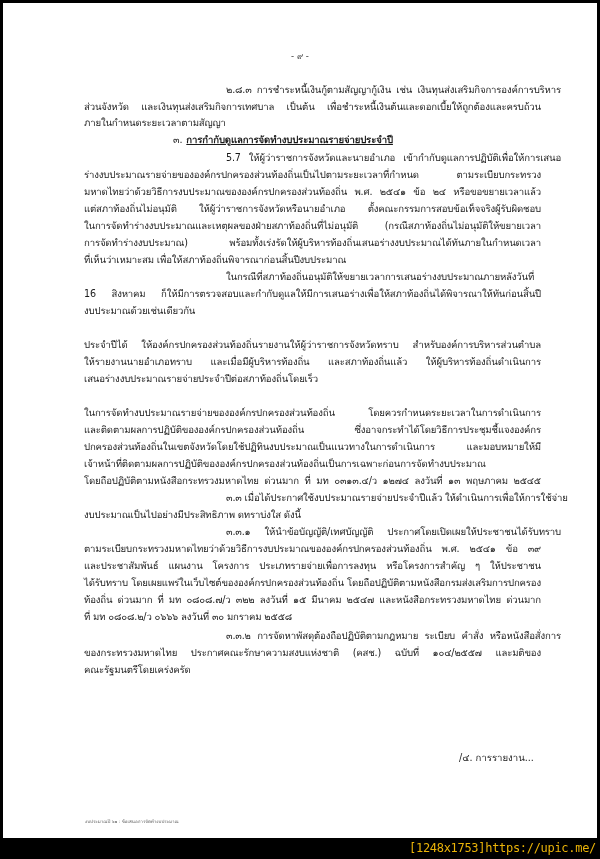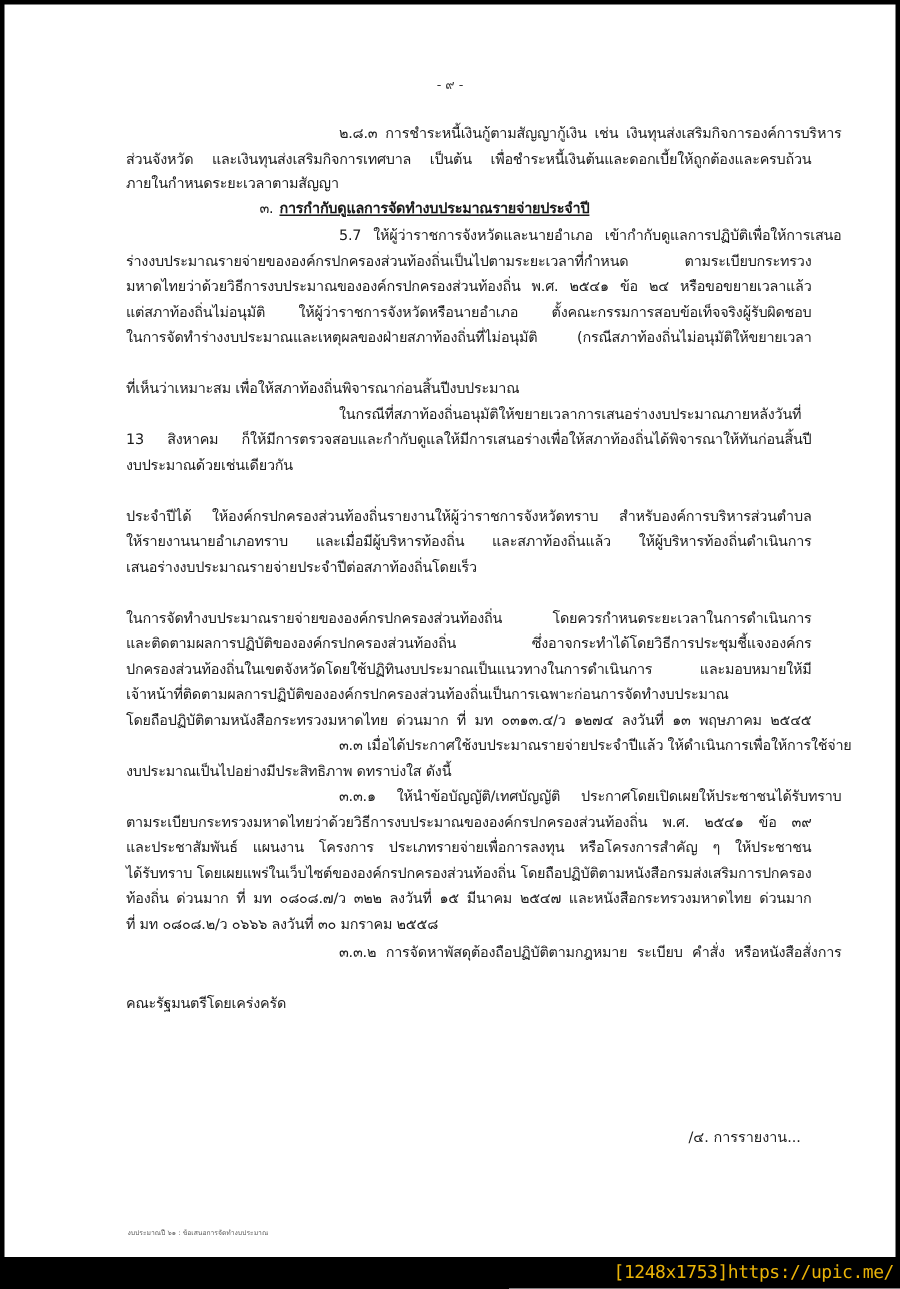--- a/index.html
+++ b/index.html
@@ -43,24 +43,25 @@
 
   <div class="line heading" style="top:131px">
     <span class="num">๓.</span><span>การกำกับดูแลการจัดทำงบประมาณรายจ่ายประจำปี</span>
   </div>
 
   <div class="line ind1 just" style="top:149px">5.7 ให้ผู้ว่าราชการจังหวัดและนายอำเภอ เข้ากำกับดูแลการปฏิบัติเพื่อให้การเสนอ</div>
   <div class="line just" style="top:166px">ร่างงบประมาณรายจ่ายขององค์กรปกครองส่วนท้องถิ่นเป็นไปตามระยะเวลาที่กำหนด ตามระเบียบกระทรวง</div>
   <div class="line just" style="top:183px">มหาดไทยว่าด้วยวิธีการงบประมาณขององค์กรปกครองส่วนท้องถิ่น พ.ศ. ๒๕๔๑ ข้อ ๒๔ หรือขอขยายเวลาแล้ว</div>
   <div class="line just" style="top:200px">แต่สภาท้องถิ่นไม่อนุมัติ ให้ผู้ว่าราชการจังหวัดหรือนายอำเภอ ตั้งคณะกรรมการสอบข้อเท็จจริงผู้รับผิดชอบ</div>
   <div class="line just" style="top:217px">ในการจัดทำร่างงบประมาณและเหตุผลของฝ่ายสภาท้องถิ่นที่ไม่อนุมัติ (กรณีสภาท้องถิ่นไม่อนุมัติให้ขยายเวลา</div>
+  <div class="line just" style="top:234px">การจัดทำร่างงบประมาณ) พร้อมทั้งเร่งรัดให้ผู้บริหารท้องถิ่นเสนอร่างงบประมาณได้ทันภายในกำหนดเวลา</div>
   <div class="line" style="top:251px">ที่เห็นว่าเหมาะสม เพื่อให้สภาท้องถิ่นพิจารณาก่อนสิ้นปีงบประมาณ</div>
 
   <div class="line ind1 just" style="top:268px">ในกรณีที่สภาท้องถิ่นอนุมัติให้ขยายเวลาการเสนอร่างงบประมาณภายหลังวันที่</div>
-  <div class="line just" style="top:285px">13 สิงหาคม ก็ให้มีการตรวจสอบและกำกับดูแลให้มีการเสนอร่างเพื่อให้สภาท้องถิ่นได้พิจารณาให้ทันก่อนสิ้นปี</div>
+  <div class="line just" style="top:285px">16 สิงหาคม ก็ให้มีการตรวจสอบและกำกับดูแลให้มีการเสนอร่างเพื่อให้สภาท้องถิ่นได้พิจารณาให้ทันก่อนสิ้นปี</div>
   <div class="line" style="top:302px">งบประมาณด้วยเช่นเดียวกัน</div>
 
   <div class="line just" style="top:336px">ประจำปีได้ ให้องค์กรปกครองส่วนท้องถิ่นรายงานให้ผู้ว่าราชการจังหวัดทราบ สำหรับองค์การบริหารส่วนตำบล</div>
   <div class="line just" style="top:353px">ให้รายงานนายอำเภอทราบ และเมื่อมีผู้บริหารท้องถิ่น และสภาท้องถิ่นแล้ว ให้ผู้บริหารท้องถิ่นดำเนินการ</div>
   <div class="line" style="top:370px">เสนอร่างงบประมาณรายจ่ายประจำปีต่อสภาท้องถิ่นโดยเร็ว</div>
 
   <div class="line just" style="top:404px">ในการจัดทำงบประมาณรายจ่ายขององค์กรปกครองส่วนท้องถิ่น โดยควรกำหนดระยะเวลาในการดำเนินการ</div>
   <div class="line just" style="top:421px">และติดตามผลการปฏิบัติขององค์กรปกครองส่วนท้องถิ่น ซึ่งอาจกระทำได้โดยวิธีการประชุมชี้แจงองค์กร</div>
   <div class="line just" style="top:438px">ปกครองส่วนท้องถิ่นในเขตจังหวัดโดยใช้ปฏิทินงบประมาณเป็นแนวทางในการดำเนินการ และมอบหมายให้มี</div>
   <div class="line just" style="top:455px">เจ้าหน้าที่ติดตามผลการปฏิบัติขององค์กรปกครองส่วนท้องถิ่นเป็นการเฉพาะก่อนการจัดทำงบประมาณ</div>
@@ -70,20 +71,21 @@
   <div class="line" style="top:506px">งบประมาณเป็นไปอย่างมีประสิทธิภาพ ดทราบ่งใส  ดังนี้</div>
 
   <div class="line ind1 just" style="top:523px">๓.๓.๑ ให้นำข้อบัญญัติ/เทศบัญญัติ ประกาศโดยเปิดเผยให้ประชาชนได้รับทราบ</div>
   <div class="line just" style="top:540px">ตามระเบียบกระทรวงมหาดไทยว่าด้วยวิธีการงบประมาณขององค์กรปกครองส่วนท้องถิ่น พ.ศ. ๒๕๔๑ ข้อ ๓๙</div>
   <div class="line just" style="top:557px">และประชาสัมพันธ์ แผนงาน โครงการ ประเภทรายจ่ายเพื่อการลงทุน หรือโครงการสำคัญ ๆ ให้ประชาชน</div>
   <div class="line just" style="top:574px">ได้รับทราบ โดยเผยแพร่ในเว็บไซต์ขององค์กรปกครองส่วนท้องถิ่น โดยถือปฏิบัติตามหนังสือกรมส่งเสริมการปกครอง</div>
   <div class="line just" style="top:591px">ท้องถิ่น ด่วนมาก ที่ มท ๐๘๐๘.๗/ว ๓๒๒ ลงวันที่ ๑๕ มีนาคม ๒๕๔๗   และหนังสือกระทรวงมหาดไทย ด่วนมาก</div>
   <div class="line" style="top:608px">ที่ มท ๐๘๐๘.๒/ว ๐๖๖๖ ลงวันที่ ๓๐ มกราคม ๒๕๕๘</div>
 
   <div class="line ind1 just" style="top:627px">๓.๓.๒ การจัดหาพัสดุต้องถือปฏิบัติตามกฎหมาย ระเบียบ คำสั่ง หรือหนังสือสั่งการ</div>
+  <div class="line just" style="top:644px">ของกระทรวงมหาดไทย ประกาศคณะรักษาความสงบแห่งชาติ (คสช.) ฉบับที่ ๑๐๔/๒๕๕๗ และมติของ</div>
   <div class="line" style="top:661px">คณะรัฐมนตรีโดยเคร่งครัด</div>
 
   <div class="next-ref">
     <span>/๔.</span>
     <span class="ul">การรายงาน</span><span>...</span>
   </div>
 
   <div class="footer-note">งบประมาณปี ๖๑ : ข้อเสนอการจัดทำงบประมาณ</div>
 </div>
 

